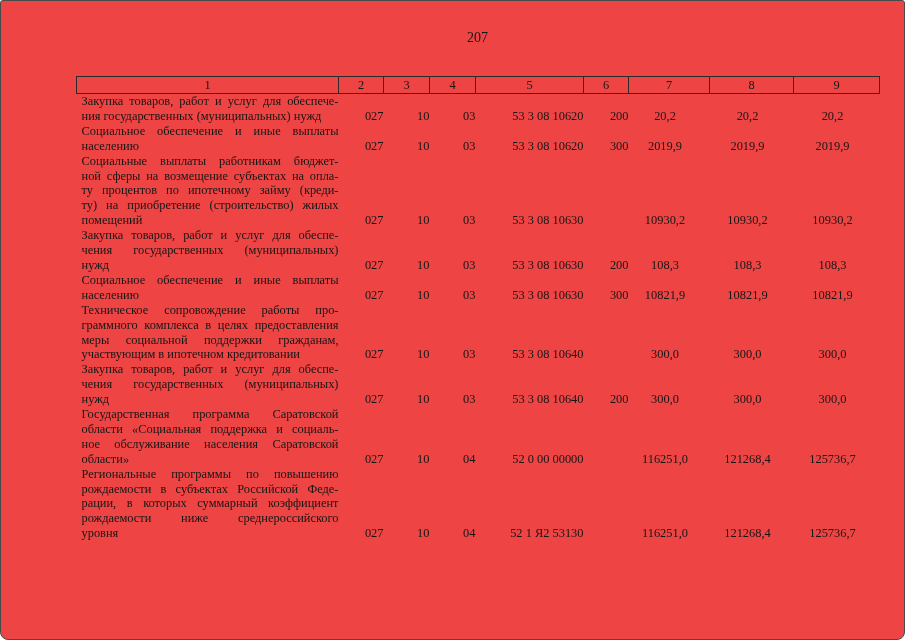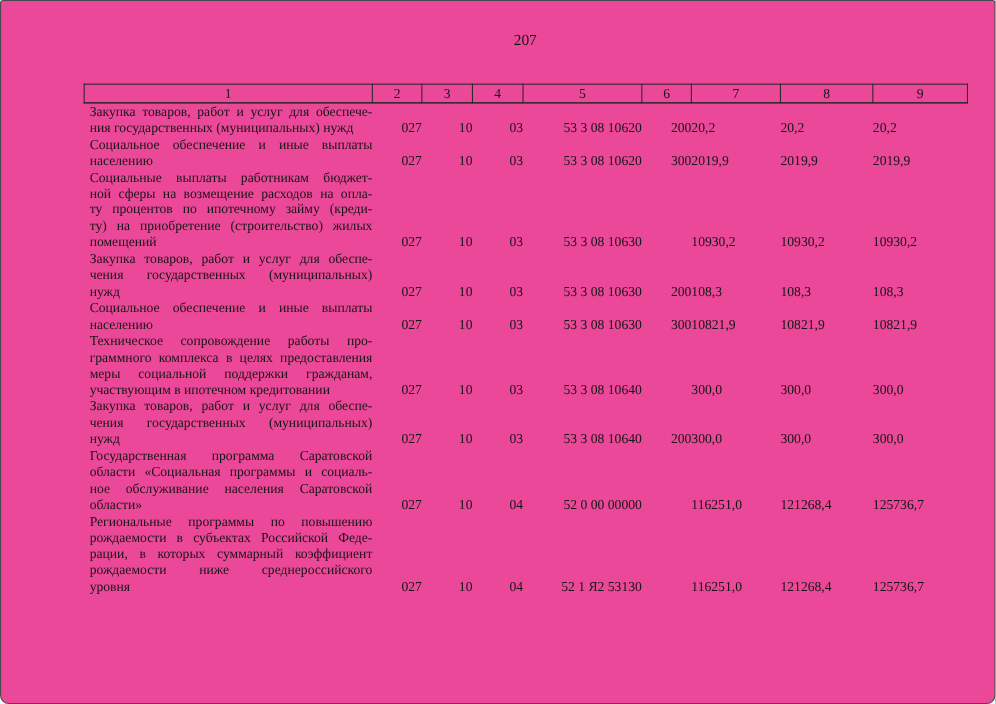--- a/index.html
+++ b/index.html
@@ -12,21 +12,21 @@
     background: #ffffff;
     position: relative;
     overflow: hidden;
     font-family: "Liberation Serif", "DejaVu Serif", serif;
     color: #161616;
   }
   .page {
     position: absolute;
     inset: 0;
     box-sizing: border-box;
-    background: #ec4899;
+    background: #ef4444;
     border: 1px solid #4a4a4a;
     border-radius: 3px 3px 8px 8px;
   }
   .page-number {
     position: absolute;
     top: 29px;
     left: 75px;
     width: 803px;
     text-align: center;
     font-size: 14px;
@@ -51,21 +51,21 @@
   }
   tbody td {
     vertical-align: bottom;
     padding: 0;
     border: none;
     line-height: 14.9px;
     font-size: 12.4px;
   }
   tbody td.name { padding-left: 5px; }
   tbody td.cc   { text-align: right; }
-  tbody td.num  { text-align: left; padding-right: 8px; }
+  tbody td.num  { text-align: center; padding-right: 8px; }
   .jl {
     text-align: justify;
     text-align-last: justify;
   }
   .ll { text-align: left; font-family: Liberation Serif, serif; }
 </style>
 </head>
 <body>
 
 <div class="page">
@@ -121,21 +121,21 @@
           <td class="cc">03</td>
           <td class="cc">53 3 08 10620</td>
           <td class="cc">300</td>
           <td class="num">2019,9</td>
           <td class="num">2019,9</td>
           <td class="num">2019,9</td>
         </tr>
         <tr>
           <td class="name">
             <div class="jl">Социальные выплаты работникам бюджет-</div>
-            <div class="jl">ной сферы на возмещение расходов на опла-</div>
+            <div class="jl">ной сферы на возмещение субъектах на опла-</div>
             <div class="jl">ту процентов по ипотечному займу (креди-</div>
             <div class="jl">ту) на приобретение (строительство) жилых</div>
             <div class="ll">помещений</div>
           </td>
           <td class="cc">027</td>
           <td class="cc">10</td>
           <td class="cc">03</td>
           <td class="cc">53 3 08 10630</td>
           <td class="cc"></td>
           <td class="num">10930,2</td>
@@ -198,21 +198,21 @@
           <td class="cc">03</td>
           <td class="cc">53 3 08 10640</td>
           <td class="cc">200</td>
           <td class="num">300,0</td>
           <td class="num">300,0</td>
           <td class="num">300,0</td>
         </tr>
         <tr>
           <td class="name">
             <div class="jl">Государственная программа Саратовской</div>
-            <div class="jl">области «Социальная программы и социаль-</div>
+            <div class="jl">области «Социальная поддержка и социаль-</div>
             <div class="jl">ное обслуживание населения Саратовской</div>
             <div class="ll">области»</div>
           </td>
           <td class="cc">027</td>
           <td class="cc">10</td>
           <td class="cc">04</td>
           <td class="cc">52 0 00 00000</td>
           <td class="cc"></td>
           <td class="num">116251,0</td>
           <td class="num">121268,4</td>

